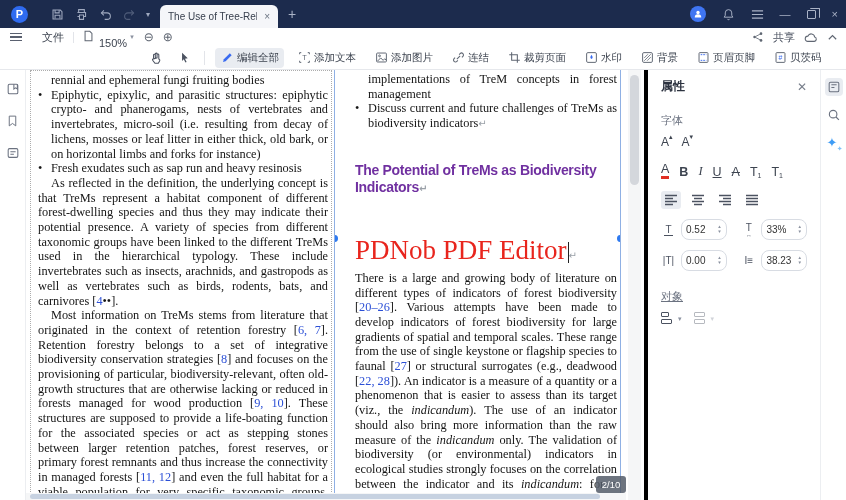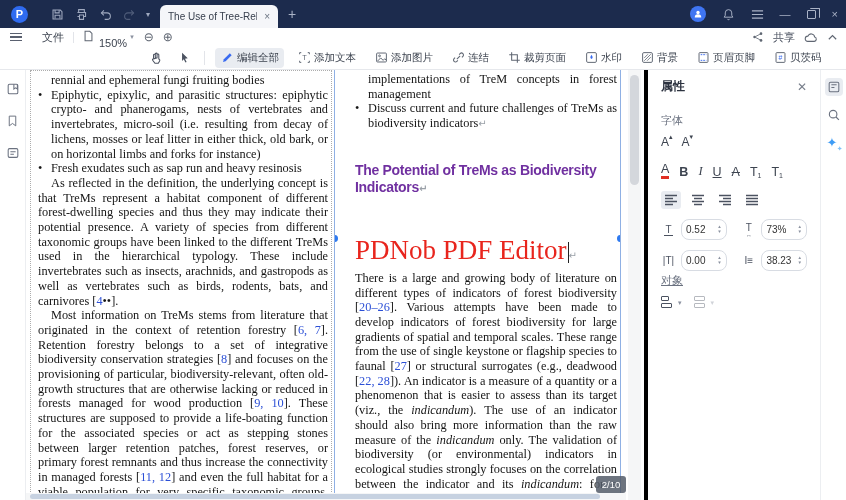--- a/index.html
+++ b/index.html
@@ -444,21 +444,21 @@
       <div class="stepper">
         <span class="val">0.52</span>
         <span class="arrows">
             <span>▲</span>
             <span>▼</span>
           </span>
       </div>
       <span class="gap"></span>
       <span class="spicon">T<small>↔</small></span>
       <div class="stepper">
-        <span class="val">73%</span>
+        <span class="val">33%</span>
         <span class="arrows">
             <span>▲</span>
             <span>▼</span>
           </span>
       </div>
     </div>
     <div class="sp-row">
       <span class="spicon">|T|</span>
       <div class="stepper">
         <span class="val">0.00</span>
@@ -470,21 +470,21 @@
       <span class="gap"></span>
       <span class="spicon">I≡</span>
       <div class="stepper">
         <span class="val">38.23</span>
         <span class="arrows">
             <span>▲</span>
             <span>▼</span>
           </span>
       </div>
     </div>
-    <div class="sec-label" style="margin-top:2px;text-decoration:underline;">对象</div>
+    <div class="sec-label" style="margin-top:18px;text-decoration:underline;">对象</div>
     <div class="obj-row">
       <span class="obj-btn">
         <span class="sq2">
             <i class="s1"></i>
             <i class="s2"></i>
           </span>
         <span class="sel-caret">▾</span>
       </span>
       <span class="obj-btn dim">
         <span class="sq2">

